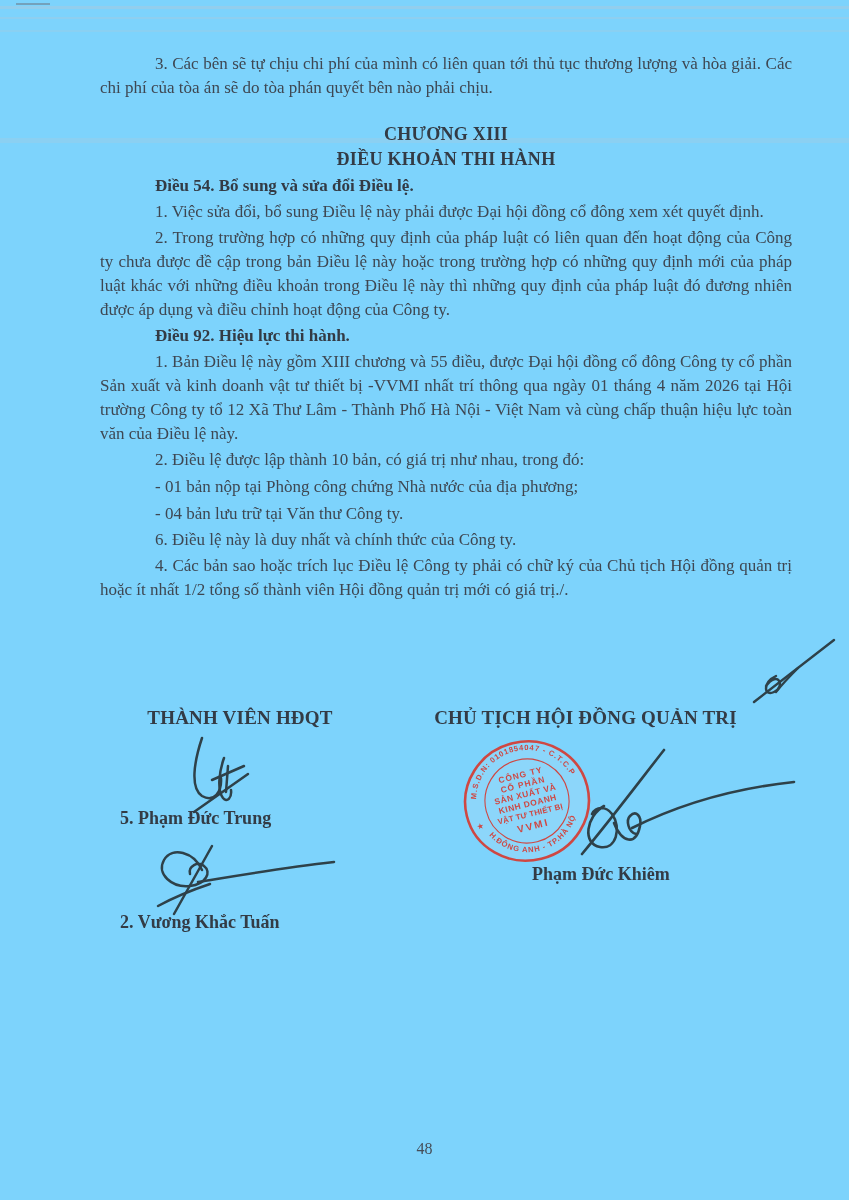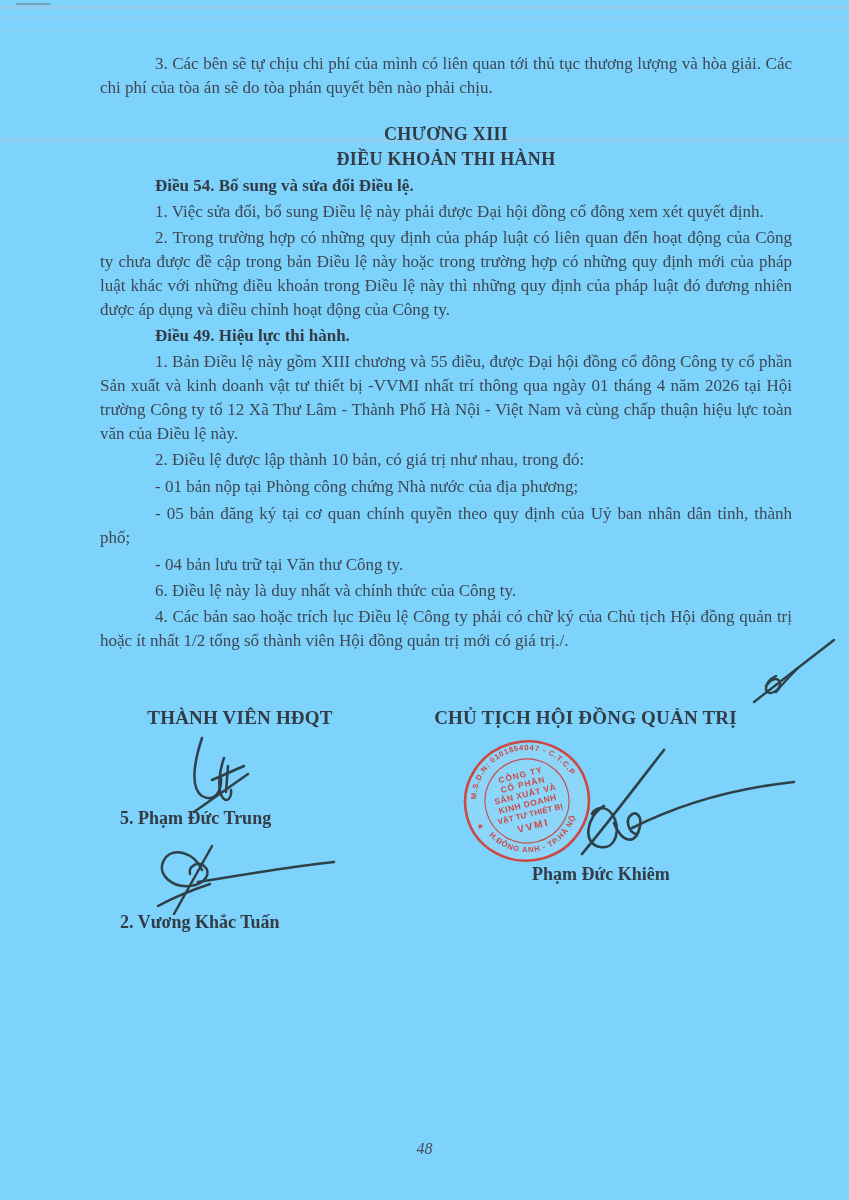--- a/index.html
+++ b/index.html
@@ -55,21 +55,21 @@
   .sig-1 { left:172px; top:41px; }
   .sig-2 { left:150px; top:147px; }
   .sig-chairman { left:552px; top:53px; }
   .stamp-svg { position:absolute; left:452px; top:31px; transform:rotate(-14deg); }
   .stamp-text { font-family:"Liberation Sans","DejaVu Sans",sans-serif; font-weight:bold; }
 
   .initial-mark { position:absolute; left:746px; top:634px; }
 
   .page-number {
     position:absolute; top:1140px; left:0; width:100%;
-    text-align:center; font-size:16px; color:#454e58;font-style:italic;
+    text-align:center; font-size:16px; color:#454e58;
   }
 </style>
 </head>
 <body>
 
 <div class="page">
 
   <div class="scan-streak streak-1"></div>
   <div class="scan-streak streak-2"></div>
   <div class="scan-streak streak-3"></div>
@@ -81,25 +81,24 @@
 
     <div class="chapter-block">
       <div class="chapter-title">CHƯƠNG XIII</div>
       <div class="chapter-subtitle">ĐIỀU KHOẢN THI HÀNH</div>
     </div>
 
     <p class="article-heading">Điều 54.  Bổ sung và sửa đổi Điều lệ.</p>
     <p class="clause">1. Việc sửa đổi, bổ sung Điều lệ này phải được Đại hội đồng cổ đông xem xét quyết định.</p>
     <p class="clause">2. Trong trường hợp có những quy định của pháp luật có liên quan đến hoạt động của Công ty chưa được đề cập trong bản Điều lệ này hoặc trong trường hợp có những quy định mới của pháp luật khác với những điều khoản trong Điều lệ này thì những quy định của pháp luật đó đương nhiên được áp dụng và điều chỉnh hoạt động của Công ty.</p>
 
-    <p class="article-heading">Điều 49.  Hiệu lực thi hành.</p>
+    <p class="article-heading">Điều 92.  Hiệu lực thi hành.</p>
     <p class="clause">1. Bản Điều lệ này gồm XIII chương và 55 điều, được Đại hội đồng cổ đông Công ty cổ phần Sản xuất và kinh doanh vật tư thiết bị -VVMI nhất trí thông qua ngày 01 tháng 4 năm 2026 tại Hội trường Công ty tổ 12 Xã Thư Lâm - Thành Phố Hà Nội - Việt Nam và cùng chấp thuận hiệu lực toàn văn của Điều lệ này.</p>
     <p class="clause">2. Điều lệ được lập thành 10 bản, có giá trị như nhau, trong đó:</p>
     <p class="dash">- 01 bản nộp tại Phòng công chứng Nhà nước của địa phương;</p>
-    <p class="dash">- 05 bản đăng ký tại cơ quan chính quyền theo quy định của Uỷ ban nhân dân tỉnh, thành phố;</p>
     <p class="dash">- 04 bản lưu trữ tại Văn thư Công ty.</p>
     <p class="clause">6. Điều lệ này là duy nhất và chính thức của Công ty.</p>
     <p class="clause">4. Các bản sao hoặc trích lục Điều lệ Công ty phải có chữ ký của Chủ tịch Hội đồng quản trị hoặc ít nhất 1/2 tổng số thành viên Hội đồng quản trị mới có giá trị./.</p>
   </div>
 
   <svg class="initial-mark" width="92" height="74" viewBox="0 0 92 74">
     <g fill="none" stroke="#2e4149" stroke-width="2.4" stroke-linecap="round">
       <path d="M 8,68 L 88,6"></path>
       <path d="M 20,52 C 32,36 40,52 28,58 C 18,63 16,48 30,42"></path>
       <path d="M 30,58 C 38,48 46,40 52,34"></path>

